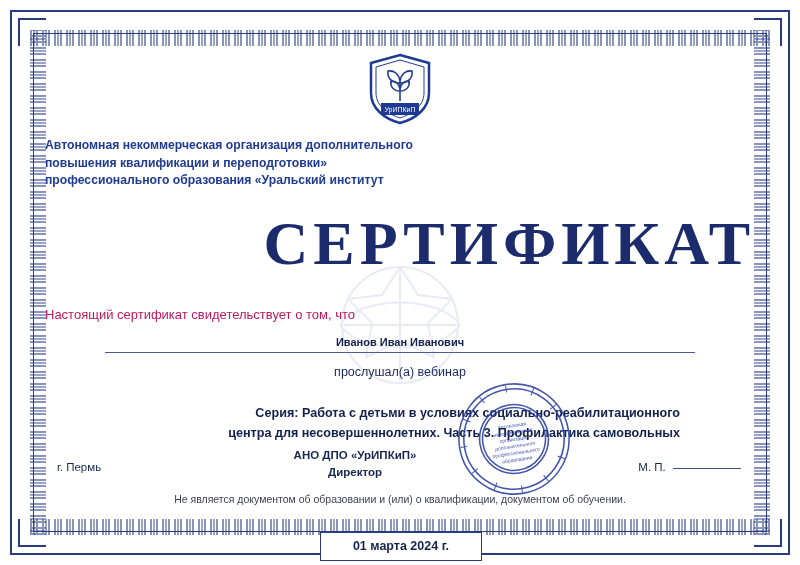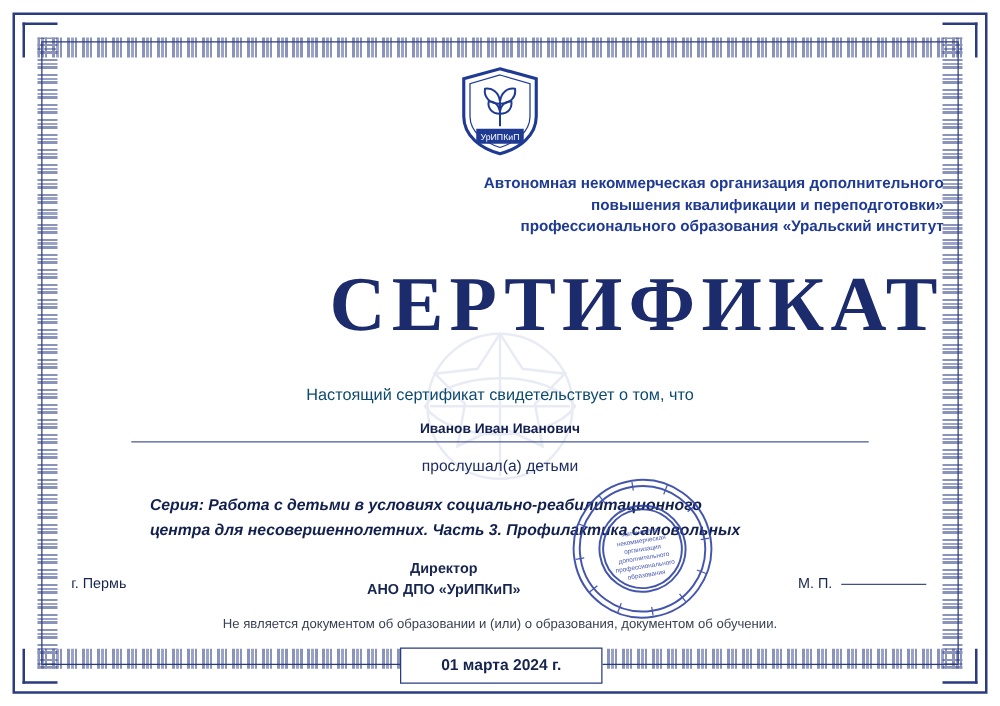--- a/index.html
+++ b/index.html
@@ -100,44 +100,44 @@
   }
 
   .logo {
     width: 100%;
     text-align: center;
     margin-top: 8px;
   }
 
   .org {
     margin-top: 8px;
-    text-align: right;
+    text-align: left;
     color: #1f3a93;
     font-size: 12.2px;
     font-weight: bold;
     line-height: 1.45;
   }
 
   .title {
     margin-top: 18px;
     text-align: right;
     font-size: 62px;
     font-weight: bold;
     color: #1c2b6b;
     letter-spacing: 5px;
     font-family: "Liberation Serif", serif;
     position: relative;
     z-index: 3;
   }
 
   .lede {
     margin-top: 28px;
-    text-align: center;
+    text-align: left;
     font-size: 13px;
-    color: #0c4a6e;
+    color: #be185d;
     position: relative;
     z-index: 3;
   }
 
   .name-row {
     margin: 14px auto 0 auto;
     width: 590px;
     text-align: center;
     position: relative;
     z-index: 3;
@@ -156,30 +156,29 @@
   .subline {
     margin-top: 12px;
     text-align: center;
     font-size: 12.5px;
     color: #1a2a5e;
     position: relative;
     z-index: 3;
   }
 
   .course {
-    margin: 14px auto 0 auto;
+    margin: 24px auto 0 auto;
     width: 560px;
-    text-align: left;
+    text-align: right;
     font-size: 12.6px;
     font-weight: bold;
     color: #12204d;
     line-height: 1.6;
     position: relative;
     z-index: 3;
-    font-style: italic;
   }
 
   
   .signature-block {
     position: absolute;
     left: 0; top: 390px;
     width: 710px;
     height: 48px;
   }
   .city {
@@ -217,21 +216,21 @@
     left: 0; top: 448px;
     width: 710px;
     text-align: center;
     font-size: 10.5px;
     color: #3a3f52;
   }
 
   
   .date-box {
     position: absolute;
-    left: 320px; bottom: 18px;
+    left: 320px; bottom: 4px;
     width: 160px;
     padding: 6px 0 7px 0;
     text-align: center;
     border: 1px solid #2b3b80;
     background: #ffffff;
     font-size: 12.5px;
     font-weight: bold;
     color: #16234f;
   }
 
@@ -294,40 +293,40 @@
 
     <div class="title">СЕРТИФИКАТ</div>
 
     <div class="lede">Настоящий сертификат свидетельствует о том, что</div>
 
     <div class="name-row">
       <div class="name">Иванов Иван Иванович</div>
       <div class="rule"></div>
     </div>
 
-    <div class="subline">прослушал(а) детьми</div>
+    <div class="subline">прослушал(а) вебинар</div>
 
     <div class="course">
       <div>Серия: Работа с детьми в условиях социально-реабилитационного</div>
       <div>центра для несовершеннолетних. Часть 3. Профилактика самовольных</div>
     </div>
 
     <div class="signature-block">
       <div class="city">г. Пермь</div>
       <div class="director">
+        <div>АНО ДПО «УрИПКиП»</div>
         <div>Директор</div>
-        <div>АНО ДПО «УрИПКиП»</div>
       </div>
       <div class="mp">
         <span>М. П.</span>
         <span class="mp-rule"></span>
       </div>
     </div>
 
-    <div class="disclaimer">Не является документом об образовании и (или) о образования, документом об обучении.</div>
+    <div class="disclaimer">Не является документом об образовании и (или) о квалификации, документом об обучении.</div>
   </div>
 
   <svg class="stamp" viewBox="0 0 120 120">
     <g fill="none" stroke="#2b3fa0" stroke-width="1.6">
       <circle cx="60" cy="60" r="56"></circle>
       <circle cx="60" cy="60" r="51"></circle>
       <circle cx="60" cy="60" r="35"></circle>
       <circle cx="60" cy="60" r="32"></circle>
     </g>
     <g stroke="#2b3fa0" stroke-width="1">

